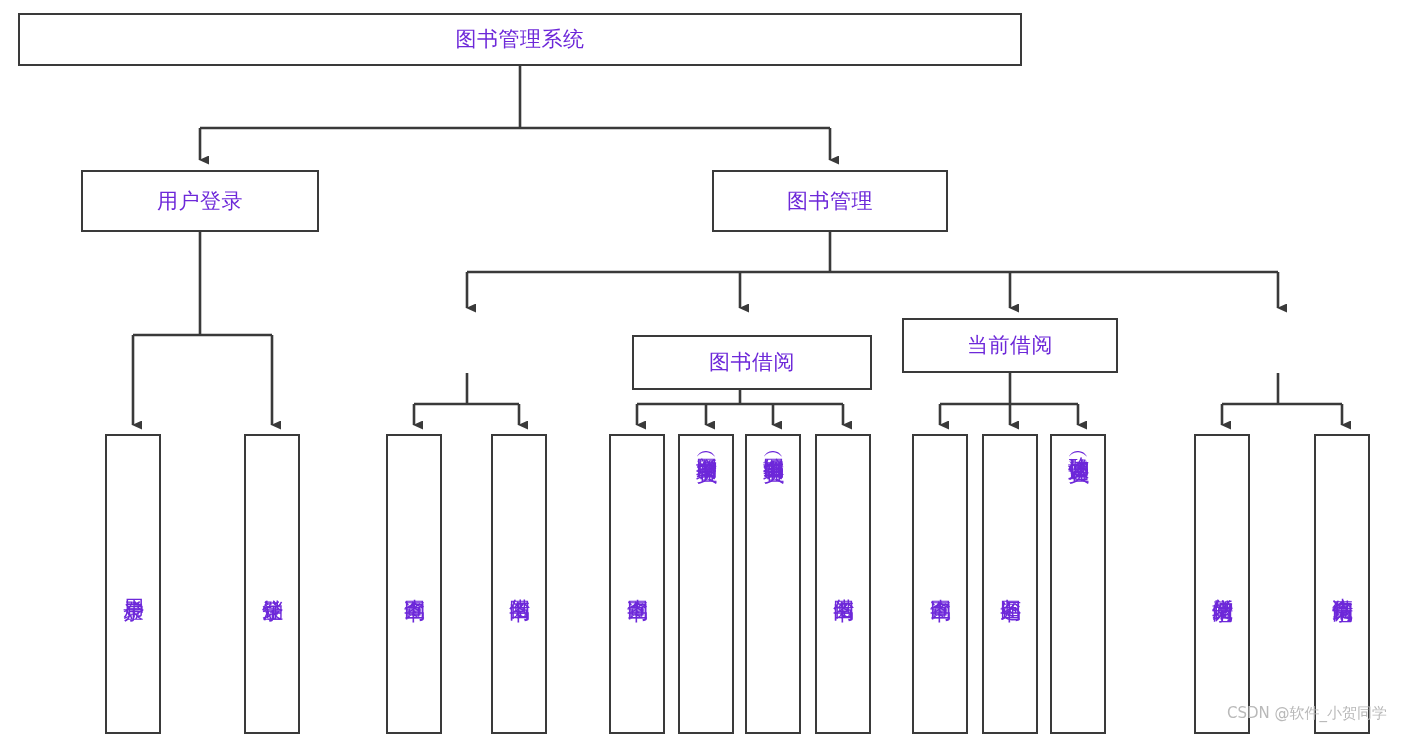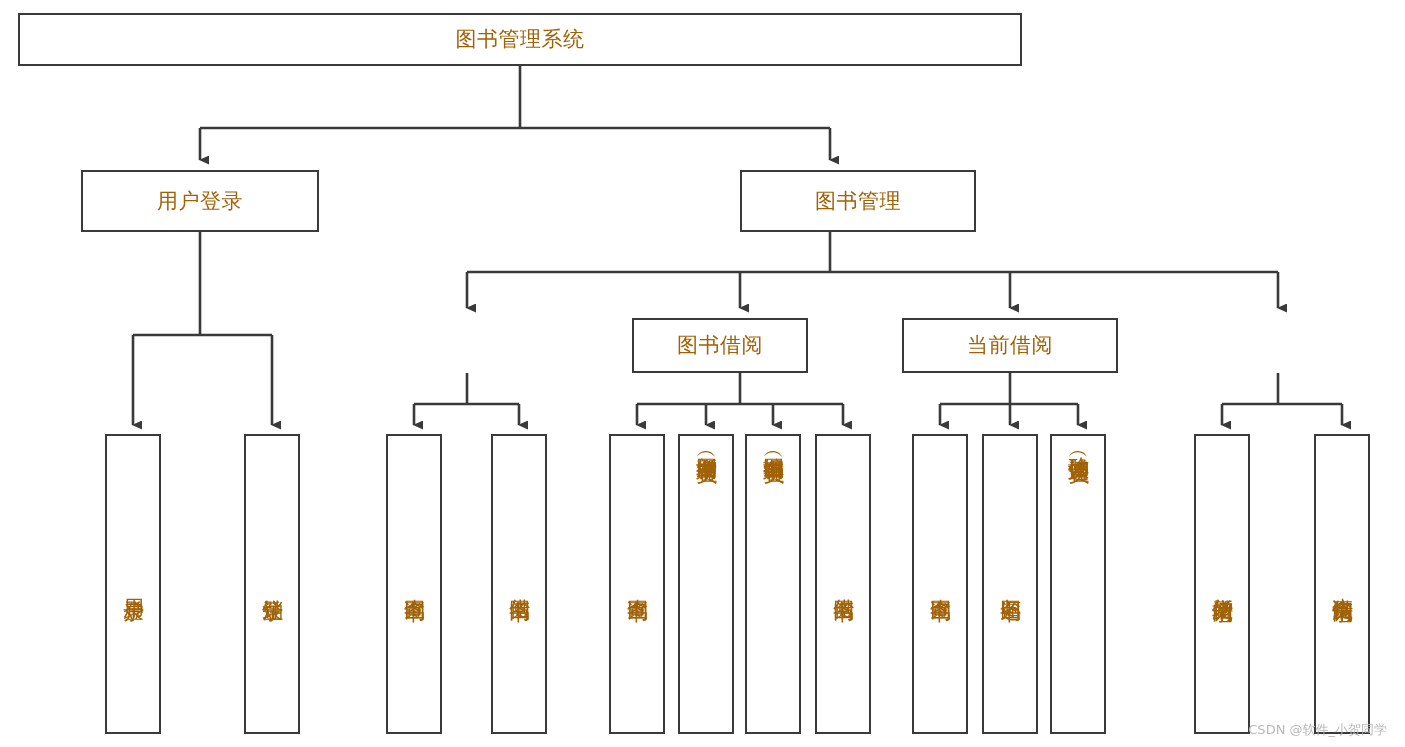--- a/index.html
+++ b/index.html
@@ -35,21 +35,21 @@
     align-items: center;
     justify-content: center;
     color: #1d1d1d;
     z-index: 2;
   }
   .node-label {
     display: block;
     text-align: center;
     line-height: 1.18;
     letter-spacing: 0.5px;
-    color: #a16207;
+    color: #6d28d9;
   }
   .node.horizontal .node-label {
     font-size: 21px;
   }
   .node.vertical {
     align-items: flex-start;
     justify-content: center;
     padding-top: 4px;
   }
   .node.vertical .node-label {
@@ -60,22 +60,22 @@
     letter-spacing: 1px;
     white-space: nowrap;
   }
   .node.vertical.centered {
     align-items: center;
     padding-top: 0;
   }
   .watermark {
     position: absolute;
     right: 18px;
-    bottom: 8px;
-    font-size: 13px;
+    bottom: 24px;
+    font-size: 15px;
     color: #b9b9b9;
     z-index: 5;
     white-space: nowrap;
     font-family: "DejaVu Sans", "Liberation Sans", sans-serif;
   }
 </style>
 </head>
 <body>
 
 <div id="diagram-root">
@@ -130,25 +130,25 @@
     </g>
   </svg>
 
   <div class="node horizontal" style="left:18px; top:13px; width:1004px; height:53px;">
     <span class="node-label">图书管理系统</span>
   </div>
 
   <div class="node horizontal" style="left:81px; top:170px; width:238px; height:62px;">
     <span class="node-label">用户登录</span>
   </div>
-  <div class="node horizontal" style="left:712px; top:170px; width:236px; height:62px;margin-left:28px;">
+  <div class="node horizontal" style="left:712px; top:170px; width:236px; height:62px;">
     <span class="node-label">图书管理</span>
   </div>
 
-  <div class="node horizontal" style="left:632px; top:318px; width:176px; height:55px;">
+  <div class="node horizontal" style="left:632px; top:335px; width:240px; height:55px;">
     <span class="node-label">图书借阅</span>
   </div>
   <div class="node horizontal" style="left:902px; top:318px; width:216px; height:55px;">
     <span class="node-label">当前借阅</span>
   </div>
 
   <div class="node vertical centered" style="left:105px; top:434px; width:56px; height:300px;">
     <span class="node-label">用户登录</span>
   </div>
   <div class="node vertical centered" style="left:244px; top:434px; width:56px; height:300px;">

